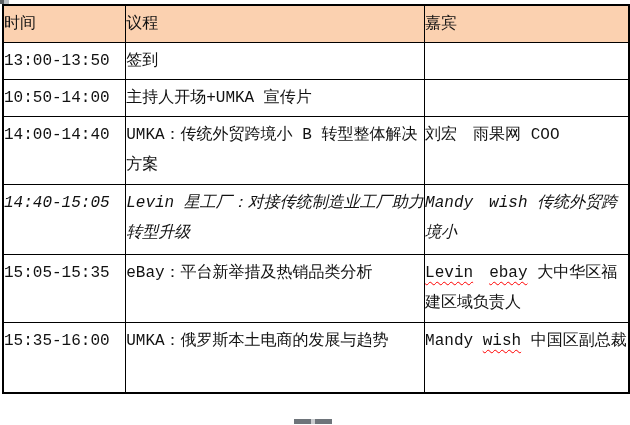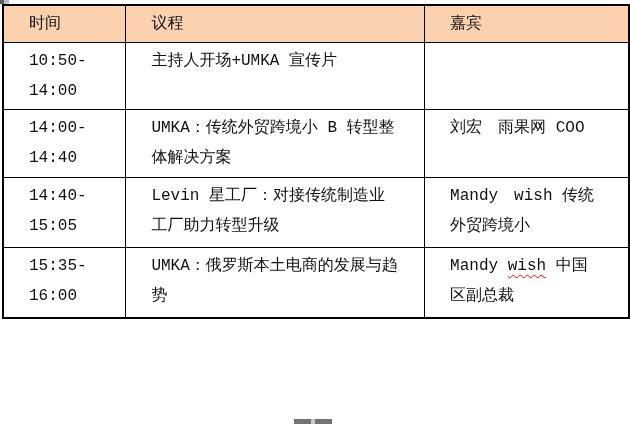--- a/index.html
+++ b/index.html
@@ -23,21 +23,21 @@
     border: 2px solid #000000;
     table-layout: fixed;
   }
   .agenda-table col.c-time   { width: 123px; }
   .agenda-table col.c-agenda { width: 300px; }
   .agenda-table col.c-guest  { width: 205px; }
   .agenda-table th, .agenda-table td {
     border: 1px solid #000000;
     vertical-align: top;
     text-align: left;
-    padding: 3px 25px;
+    padding: 3px 0;
     font-size: 16px;
     line-height: 30px;
     font-weight: normal;
     overflow: hidden;
   }
   .agenda-table thead th {
     background: #FBD1B0;
     height: 30px;
   }
   .squiggle {
@@ -75,33 +75,43 @@
   </colgroup>
   <thead>
     <tr>
       <th>时间</th>
       <th>议程</th>
       <th>嘉宾</th>
     </tr>
   </thead>
   <tbody>
     <tr style="height:35px;">
+      <td>13:00-13:50</td>
+      <td>签到</td>
+      <td></td>
+    </tr>
+    <tr style="height:35px;">
       <td>10:50-14:00</td>
       <td>主持人开场+UMKA 宣传片</td>
       <td></td>
     </tr>
     <tr style="height:68px;">
       <td>14:00-14:40</td>
       <td>UMKA：传统外贸跨境小 B 转型整体解决方案</td>
       <td>刘宏　雨果网 COO</td>
     </tr>
-    <tr style="height:70px;">
+    <tr style="height:70px;font-style:italic;">
       <td>14:40-15:05</td>
       <td>Levin 星工厂：对接传统制造业工厂助力转型升级</td>
       <td>Mandy　wish 传统外贸跨境小</td>
+    </tr>
+    <tr style="height:68px;">
+      <td>15:05-15:35</td>
+      <td>eBay：平台新举措及热销品类分析</td>
+      <td><span class="squiggle">Levin</span><span>　</span><span class="squiggle">ebay</span><span> 大中华区福建区域负责人</span></td>
     </tr>
     <tr style="height:70px;">
       <td>15:35-16:00</td>
       <td>UMKA：俄罗斯本土电商的发展与趋势</td>
       <td><span>Mandy </span><span class="squiggle">wish</span><span> 中国区副总裁</span></td>
     </tr>
 
   </tbody>
 </table>
 

